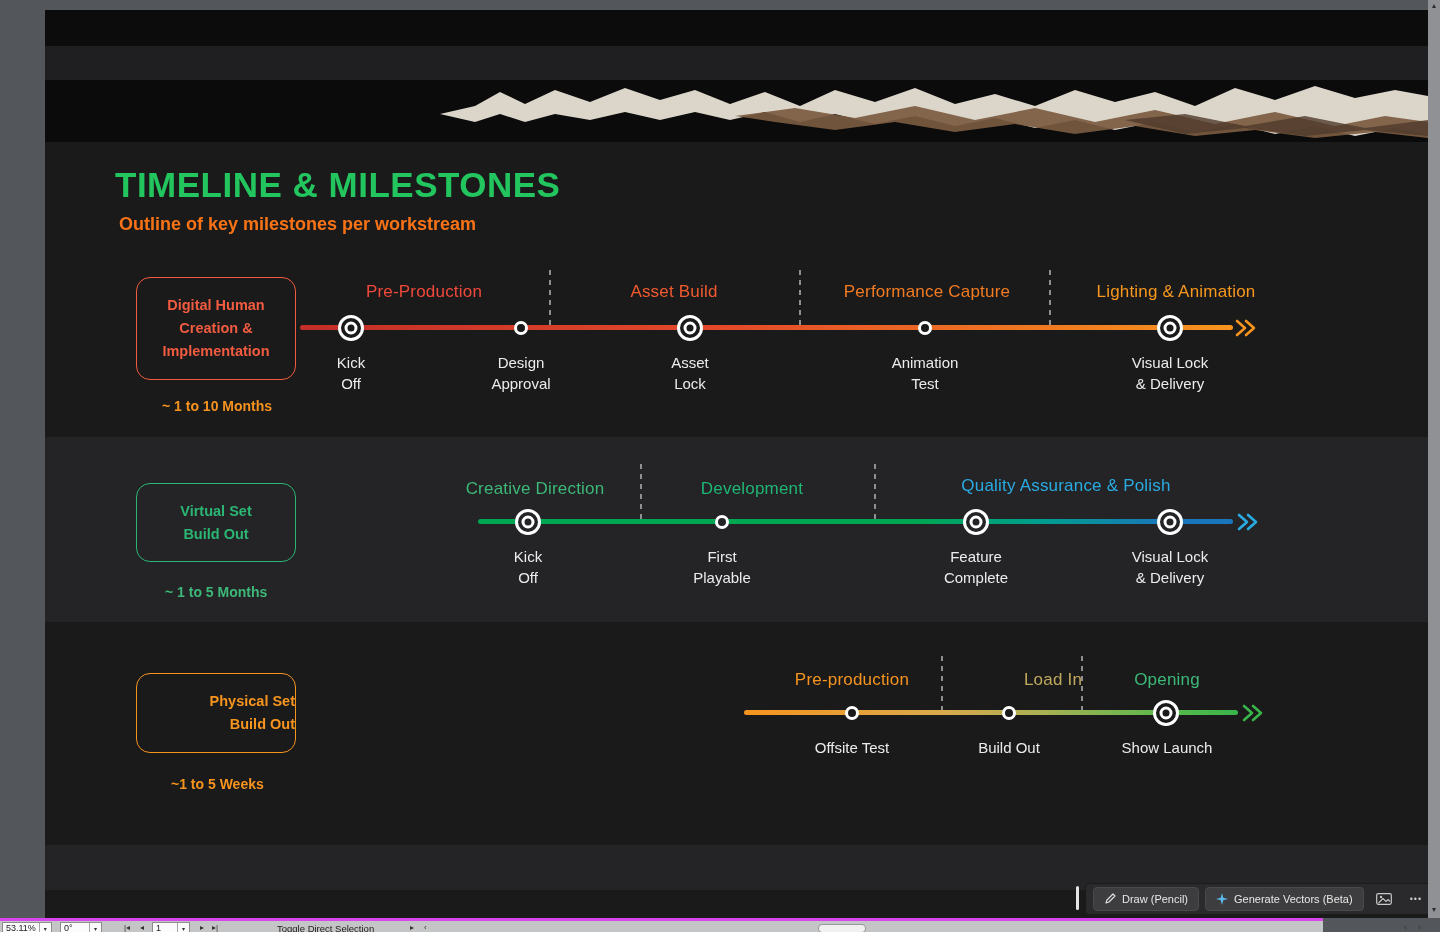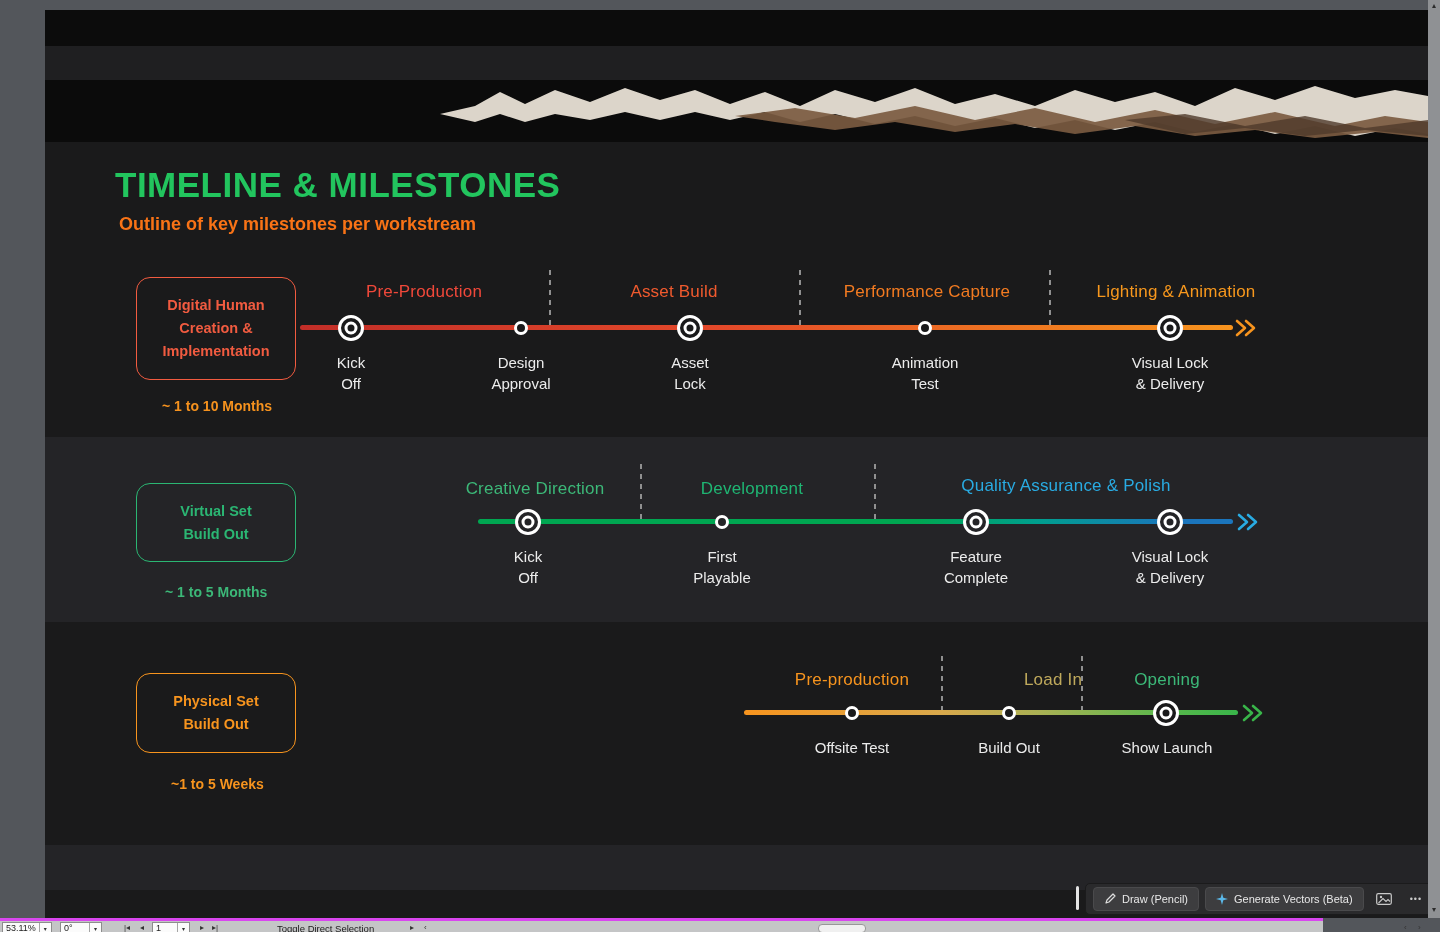--- a/index.html
+++ b/index.html
@@ -165,21 +165,21 @@
     <div class="ms" style="left:607px;top:536px;">
       <span>First</span><br>
       <span>Playable</span></div>
     <div class="ms" style="left:861px;top:536px;">
       <span>Feature</span><br>
       <span>Complete</span></div>
     <div class="ms" style="left:1055px;top:536px;">
       <span>Visual Lock</span><br>
       <span>&amp; Delivery</span></div>
 
-    <div class="wbox" style="top: 663px; height: 78px; border-color: rgb(247, 148, 30);">
+    <div class="wbox" style="top: 663px; height: 78px; border-color: rgb(247, 148, 30); text-align: right;">
       <div style="color: rgb(247, 148, 30);">
         <span>Physical Set</span>
         <span>Build Out</span>
       </div>
     </div>
     <div class="dur" style="left: 126px; top: 766px; color: rgb(247, 148, 30);">~1 to 5 Weeks</div>
 
     <div class="phase" style="left: 687px; top: 660px; color: rgb(247, 148, 30);">Pre-production</div>
     <div class="phase" style="left: 888px; top: 660px; color: rgb(191, 169, 92);">Load In</div>
     <div class="phase" style="left: 1002px; top: 660px; color: rgb(60, 184, 120);">Opening</div>

